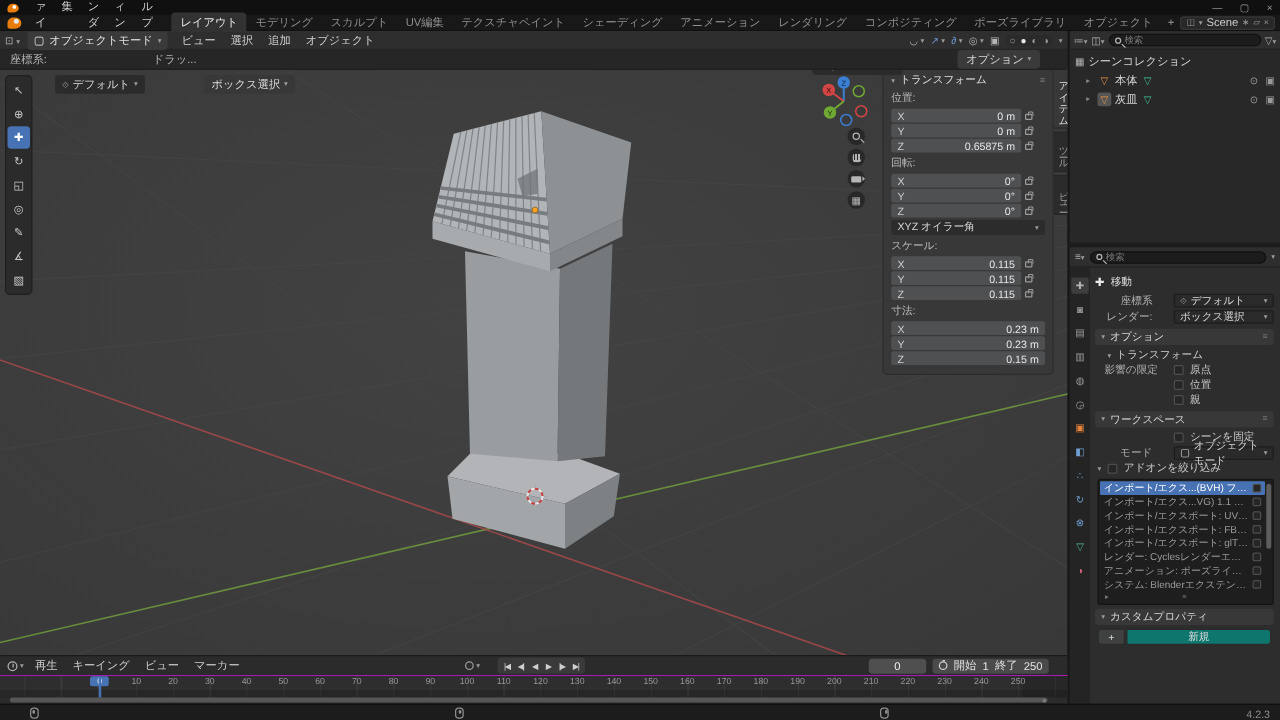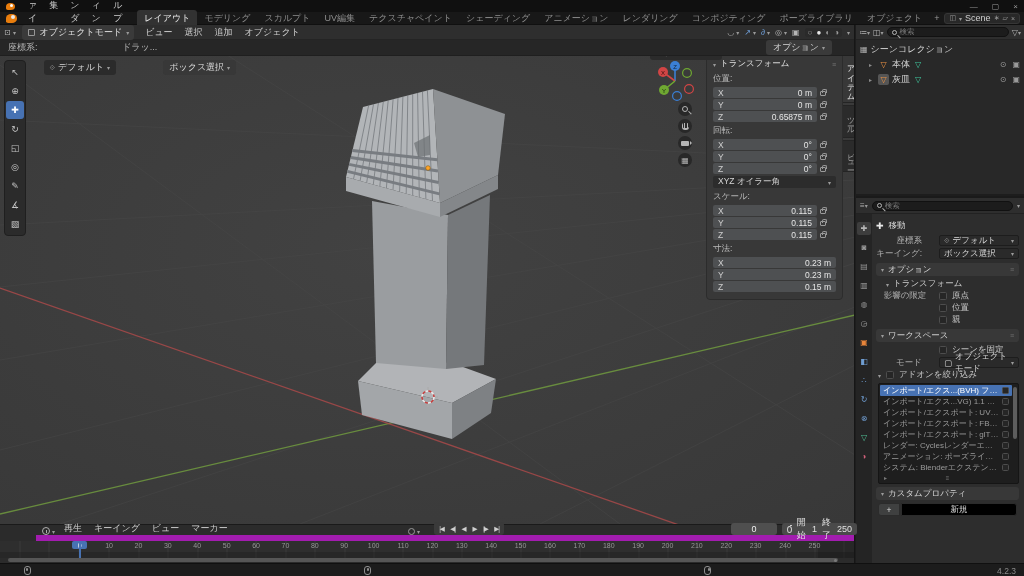--- a/index.html
+++ b/index.html
@@ -120,25 +120,25 @@
   .cb-row .cblab{color:#c9c9c9;}
   .addon-list{margin:2px 0 2px 2px;background:#1e1e1e;border:1px solid #151515;border-radius:2px;position:relative;padding:1px 6px 1px 1px;}
   .addon-row{height:11px;display:flex;align-items:center;padding:0 3px;gap:3px;color:#9a9a9a;font-size:8px;border-radius:1px;white-space:nowrap;overflow:hidden;}
   .addon-row .albl{flex:1;overflow:hidden;text-overflow:ellipsis;}
   .addon-row .cb{width:7px;height:7px;}
   .addon-row.active{background:#4772b3;color:#fff;}
   .addon-scroll{position:absolute;right:1px;top:3px;width:4px;height:52px;background:#5d5d5d;border-radius:2px;}
   .addon-footer{height:9px;display:flex;align-items:center;padding:0 4px;color:#777;font-size:6px;justify-content:space-between;}
   .newrow{display:flex;gap:1px;margin:3px 2px 0 2px;}
   .btn-plus{width:22px;height:13px;background:#3f4040;border:1px solid #2b2b2b;border-radius:3px 0 0 3px;display:flex;align-items:center;justify-content:center;color:#ddd;}
-  .btn-new{flex:1;height:13px;background:#000000;border:1px solid #2b2b2b;border-radius:0 3px 3px 0;display:flex;align-items:center;justify-content:center;color:#ddd;}
+  .btn-new{flex:1;height:13px;background:#0f766e;border:1px solid #2b2b2b;border-radius:0 3px 3px 0;display:flex;align-items:center;justify-content:center;color:#ddd;}
 
   
   .timeline{position:absolute;left:0;top:524px;width:855px;height:39px;background:#2b2b2b;border-top:1px solid #1a1a1a;border-right:1px solid #161616;}
-  .tl-header{position:relative;height:16px;display:flex;align-items:flex-end;gap:4px;padding:0 6px;border-bottom:6px solid #a21caf;margin-left:36px;}
+  .tl-header{position:relative;height:16px;display:flex;align-items:center;gap:4px;padding:0 6px;border-bottom:1px solid #a21caf;}
   .tl-menus{display:flex;gap:2px;}
   .tl-menus span{padding:0 5px;color:#cfcfcf;display:flex;align-items:center;gap:3px;}
   .clock{width:8px;height:8px;border:1px solid #b0b0b0;border-radius:50%;position:relative;}
   .clock::after{content:'';position:absolute;left:3px;top:1.5px;width:1px;height:3px;background:#b0b0b0;}
   .tl-record{position:absolute;left:372px;display:flex;align-items:center;gap:2px;color:#9a9a9a;}
   .rec-circle{width:7px;height:7px;border:1.5px solid #9a9a9a;border-radius:50%;}
   .tl-playback{position:absolute;left:398px;display:flex;background:#3a3a3a;border-radius:3px;padding:0 2px;}
   .pb-btn{width:11px;height:13px;display:flex;align-items:center;justify-content:center;color:#cfcfcf;font-size:6.5px;letter-spacing:-1px;}
   .tl-frame-field{position:absolute;left:695px;width:46px;height:12px;background:#4f4f4f;border-radius:3px;display:flex;align-items:center;justify-content:center;color:#efefef;}
   .tl-range{position:absolute;left:746px;display:flex;align-items:center;height:12px;background:#4a4a4a;border-radius:3px;padding:0 5px;gap:5px;color:#e2e2e2;}
@@ -561,21 +561,21 @@
       </div>
       <div class="pr-row">
         <span class="rlab">座標系</span>
         <div class="pr-dd">
           <span style="color:#9a9a9a;font-size:7px;">⟐</span>
           <span>デフォルト</span>
             <span class="caret">▾</span>
         </div>
       </div>
       <div class="pr-row">
-        <span class="rlab">キーイング:</span>
+        <span class="rlab">レンダー:</span>
         <div class="pr-dd">
           <span>ボックス選択</span>
             <span class="caret">▾</span>
         </div>
       </div>
 
       <div class="sec-hdr">
         <span class="caret">▾</span>
           <span>オプション</span>
           <span class="grip">≡</span>

